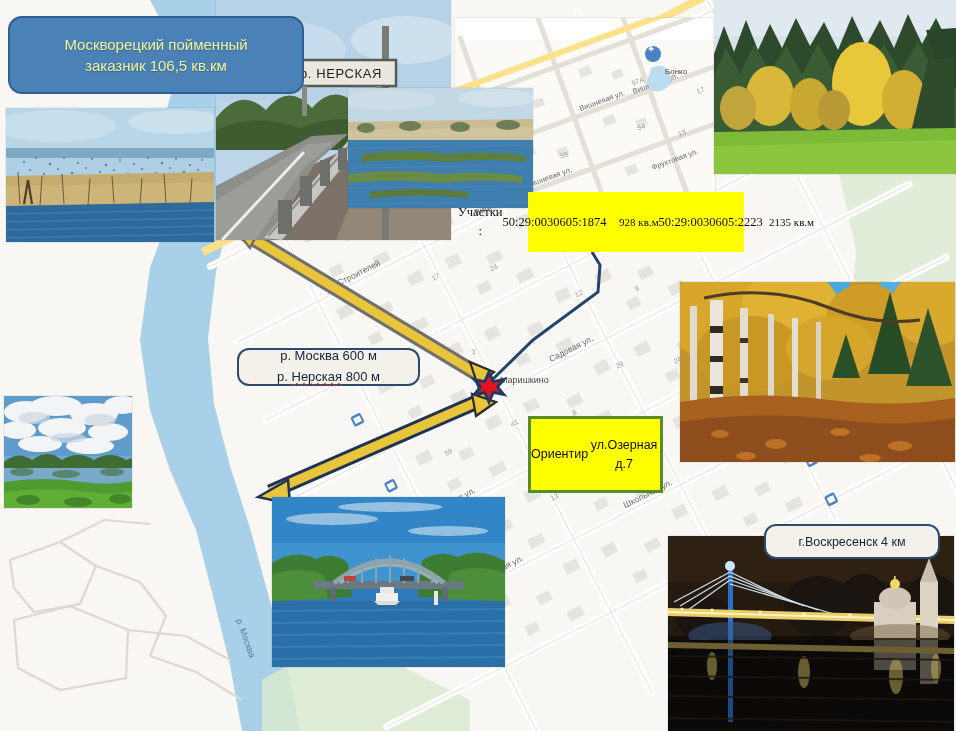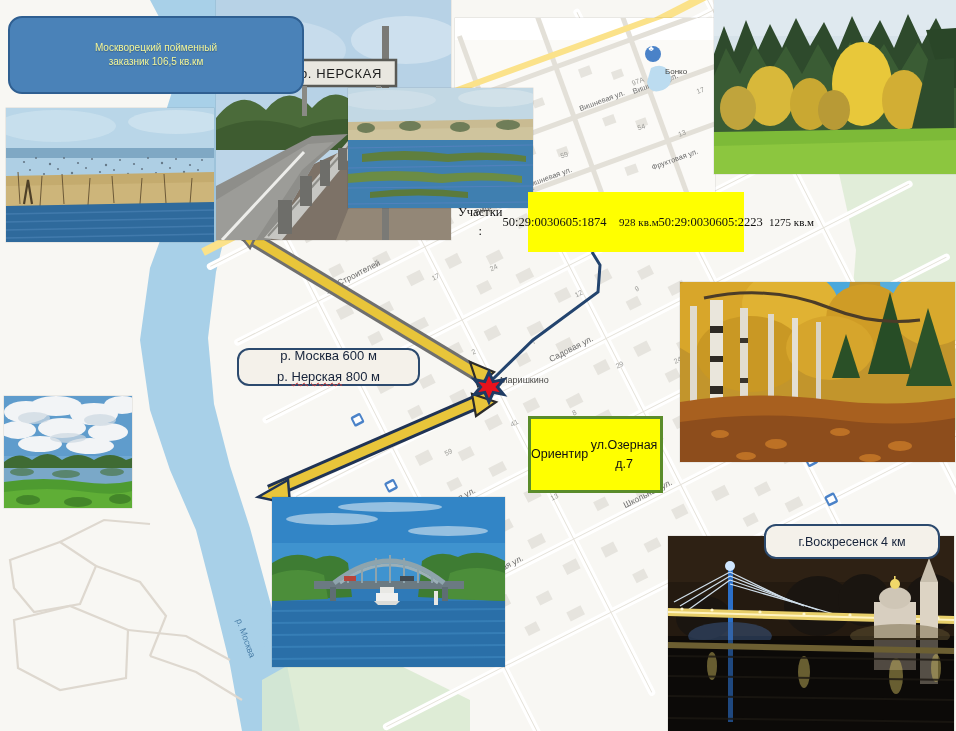--- a/index.html
+++ b/index.html
@@ -751,29 +751,29 @@
       </g>
       <g stroke="#1c1812" stroke-width="2" opacity="0.8">
         <path d="M 0 120 L 286 124"></path>
           <path d="M 0 140 L 286 144"></path>
         <path d="M 0 160 L 286 164"></path>
           <path d="M 0 182 L 286 186"></path>
       </g>
     </svg>
   </div>
 
-  <div class="callout-blue" style="left:8px; top:16px; width:296px; height:78px; font-size:10px;">
+  <div class="callout-blue" style="left:8px; top:16px; width:296px; height:78px; font-size:15px;">
     <span>Москворецкий пойменный</span>
     <span>заказник 106,5 кв.км</span>
   </div>
 
   <div class="callout-yellow serif" style="left:528px; top:192px; width:216px; height:60px; font-size:12.5px;">
     <span>Участки :</span>
     <span style="white-space:pre;"><span>50:29:0030605:1874</span>&nbsp;&nbsp;&nbsp;&nbsp;<span style="font-size:11px;">928 кв.м</span></span>
-    <span style="white-space:pre;"><span>50:29:0030605:2223</span>&nbsp;&nbsp;<span style="font-size:11px;">1275 кв.м</span></span>
+    <span style="white-space:pre;"><span>50:29:0030605:2223</span>&nbsp;&nbsp;<span style="font-size:11px;">2135 кв.м</span></span>
   </div>
 
   <div class="callout-cream" style="left:237px; top:348px; width:183px; height:38px; font-size:13px;">
     <span>р. Москва 600 м</span>
     <span><span>р. </span><span class="u-squiggle">Нерская</span><span> 800 м</span></span>
   </div>
 
   <div class="callout-yellow bordered" style="left:528px; top:416px; width:135px; height:77px; font-size:12.5px;">
     <span>Ориентир</span>
     <span>ул.Озерная д.7</span>

